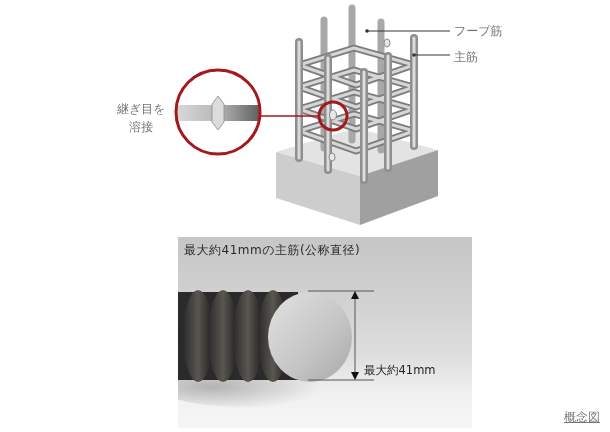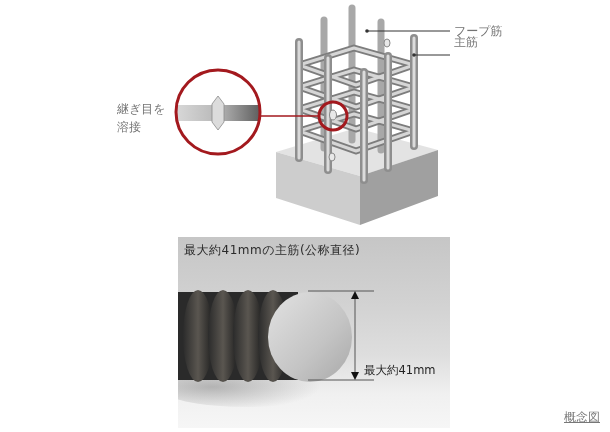--- a/index.html
+++ b/index.html
@@ -1,20 +1,20 @@
 <!DOCTYPE html>
 <html><head>
 <meta charset="utf-8">
 <style>
   html, body { margin:0; padding:0; background:#ffffff; }
   body { width:610px; height:432px; position:relative; overflow:hidden;
          font-family:"DejaVu Sans","Liberation Sans",sans-serif; color:#333; }
   .abs { position:absolute; }
   .label { font-size:12px; color:#737373; line-height:18px; white-space:nowrap; }
-  .photo { left:178px; top:237px; width:272px; height:191px;
+  .photo { left:178px; top:237px; width:294px; height:191px;
            background:linear-gradient(180deg,#c6c6c6 0%,#d2d2d2 35%,#dedede 62%,#f0f0f0 82%,#f6f6f6 100%); overflow:hidden; }
   .photo-title { left:6px; top:5px; font-size:12px; letter-spacing:0.5px; color:#2a2a2a; }
   .dim-label { font-size:11.5px; color:#222;margin-top:36px; }
   .caption { right:10px; top:409px; font-size:12px; color:#777;text-decoration:underline; }
 </style>
 </head>
 <body>
 
 <svg class="abs" style="left:0;top:0" width="610" height="235" viewBox="0 0 610 235">
   <defs>
@@ -99,22 +99,22 @@
 
   <g stroke="#333" stroke-width="1">
     <line x1="367" y1="31" x2="450" y2="31"></line>
     <line x1="414" y1="55" x2="450" y2="55"></line>
   </g>
   <circle cx="367" cy="31" r="1.8" fill="#333"></circle>
   <circle cx="414" cy="55" r="1.8" fill="#333"></circle>
 </svg>
 
 <div class="abs label" style="left:454px;top:22px">フープ筋</div>
-<div class="abs label" style="left:454px;top:33px">主筋</div>
-<div class="abs label" style="left:117px;top:100px;">
+<div class="abs label" style="left:454px;top:48px">主筋</div>
+<div class="abs label" style="left:117px;top:100px;text-align:center;">
   <div>継ぎ目を</div>
   <div>溶接</div>
 </div>
 
 <div class="abs photo">
   <div class="abs photo-title">最大約41mmの主筋(公称直径)</div>
 
   <svg class="abs" style="left:0;top:0" width="266" height="191" viewBox="0 0 266 191">
     <defs>
       <linearGradient id="rib" x1="0" x2="1" y1="0" y2="0">

